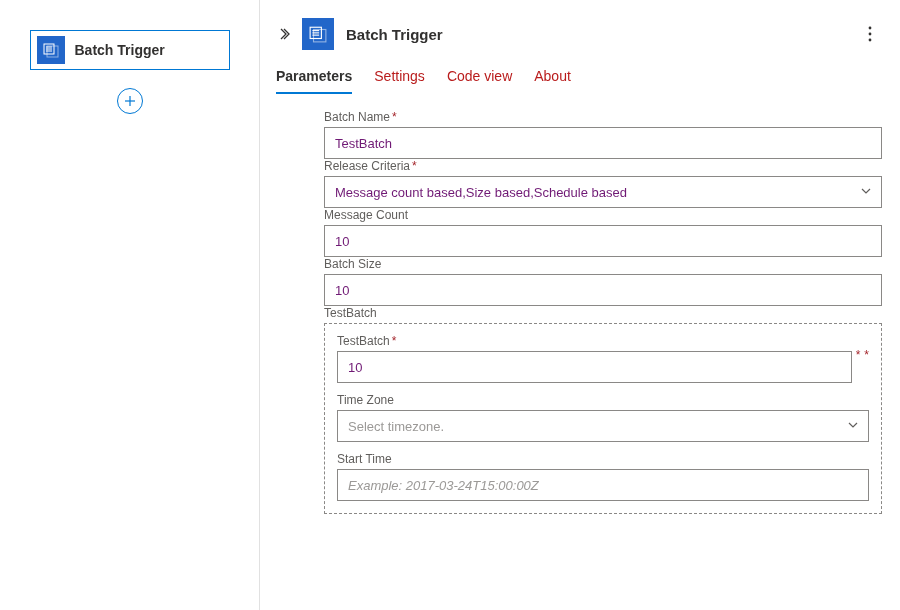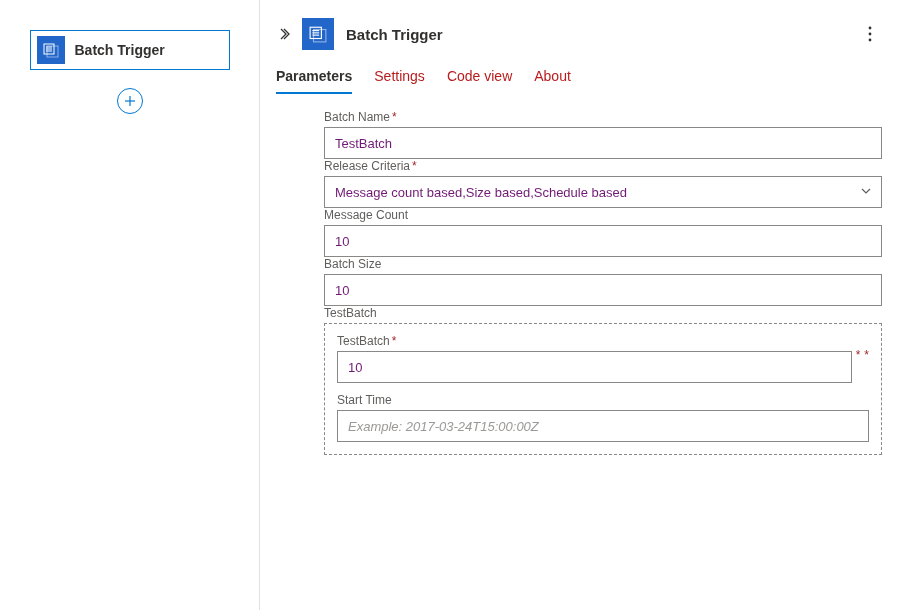--- a/index.html
+++ b/index.html
@@ -291,20 +291,31 @@
       <div class="dashed-box">
         <div class="two-col">
           <div class="field-group">
             <div class="field-label"><span>TestBatch</span><span class="req">*</span></div>
             <input class="field-input" value="10" style="">
           </div>
           <span class="outer-req">*</span>
           <span class="outer-req">*</span>
         </div>
 
+        <div class="field-group">
+          <div class="field-label">Time Zone</div>
+          <div class="select-wrap">
+            <input class="field-input placeholder-text" readonly="" value="Select timezone." style="">
+            <span class="chev">
+              <svg width="12" height="12" viewBox="0 0 12 12">
+                  <path d="M2 4 L6 8 L10 4" stroke="#605e5c" stroke-width="1.2" fill="none"></path>
+                </svg>
+            </span>
+          </div>
+        </div>
 
         <div class="field-group">
           <div class="field-label">Start Time</div>
           <input class="field-input" placeholder="Example: 2017-03-24T15:00:00Z" style="">
         </div>
       </div>
     </div>
   </div>
 </div>
 

